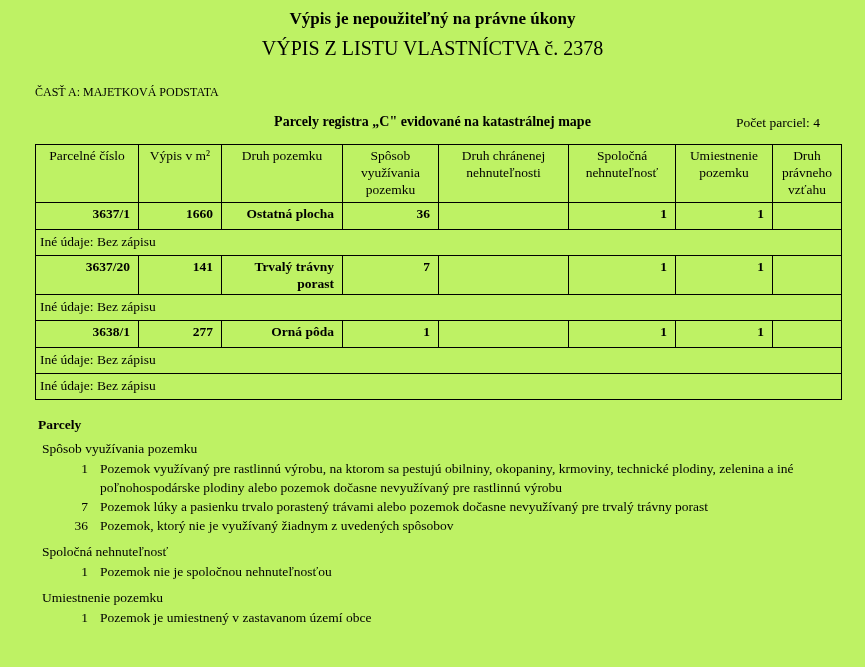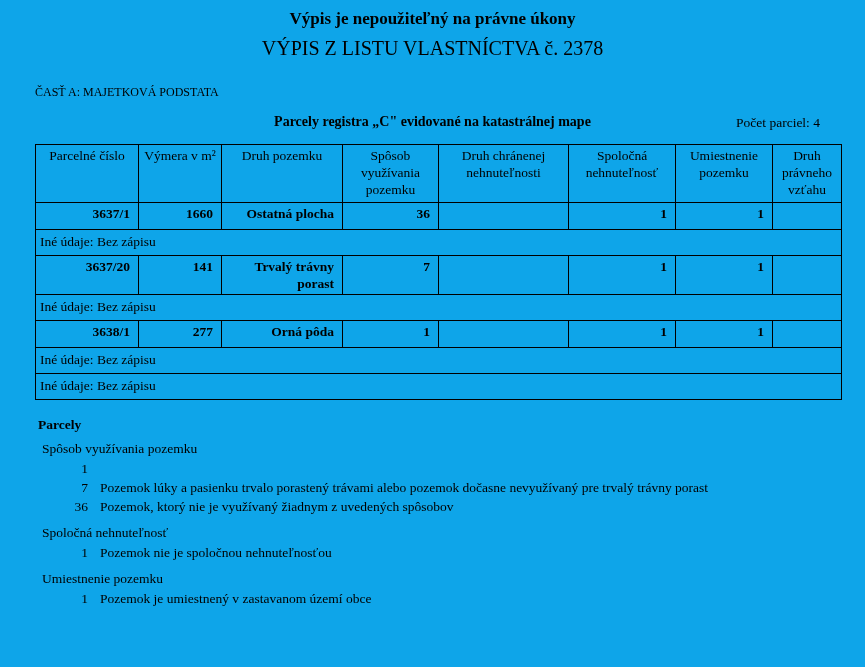--- a/index.html
+++ b/index.html
@@ -4,21 +4,21 @@
 <style>
   * { margin: 0; padding: 0; box-sizing: border-box; }
   html, body { background: #ffffff; }
   body {
     width: 865px;
     height: 667px;
     font-family: "Liberation Serif", serif;
     color: #000000;
     overflow: hidden;
   }
-  .doc-page { width: 865px; height: 667px; background: #0ea5e9; position: relative; }
+  .doc-page { width: 865px; height: 667px; background: #bef264; position: relative; }
 
   .disclaimer {
     padding-top: 9px;
     text-align: center;
     font-size: 17px;
     font-weight: bold;
   }
   .doc-title {
     margin-top: 8px;
     text-align: center;
@@ -122,21 +122,21 @@
         <col style="width:121px">
         <col style="width:96px">
       <col style="width:130px">
         <col style="width:107px">
         <col style="width:97px">
         <col style="width:69px">
     </colgroup>
     <thead>
       <tr>
         <th>Parcelné číslo</th>
-        <th>Výmera v m²</th>
+        <th>Výpis v m²</th>
         <th>Druh pozemku</th>
         <th>Spôsob využívania pozemku</th>
         <th>Druh chránenej nehnuteľnosti</th>
         <th>Spoločná nehnuteľnosť</th>
         <th>Umiestnenie pozemku</th>
         <th>Druh právneho vzťahu</th>
       </tr>
     </thead>
     <tbody>
       <tr>
@@ -184,20 +184,21 @@
     </tbody>
   </table>
 
   <div class="legend">
     <div class="legend-title">Parcely</div>
 
     <div class="legend-group">
       <div class="legend-group-heading">Spôsob využívania pozemku</div>
       <div class="legend-item">
         <div class="code">1</div>
+        <div class="text">Pozemok využívaný pre rastlinnú výrobu, na ktorom sa pestujú obilniny, okopaniny, krmoviny, technické plodiny, zelenina a iné poľnohospodárske plodiny alebo pozemok dočasne nevyužívaný pre rastlinnú výrobu</div>
       </div>
       <div class="legend-item">
         <div class="code">7</div>
         <div class="text">Pozemok lúky a pasienku trvalo porastený trávami alebo pozemok dočasne nevyužívaný pre trvalý trávny porast</div>
       </div>
       <div class="legend-item">
         <div class="code">36</div>
         <div class="text">Pozemok, ktorý nie je využívaný žiadnym z uvedených spôsobov</div>
       </div>
     </div>

